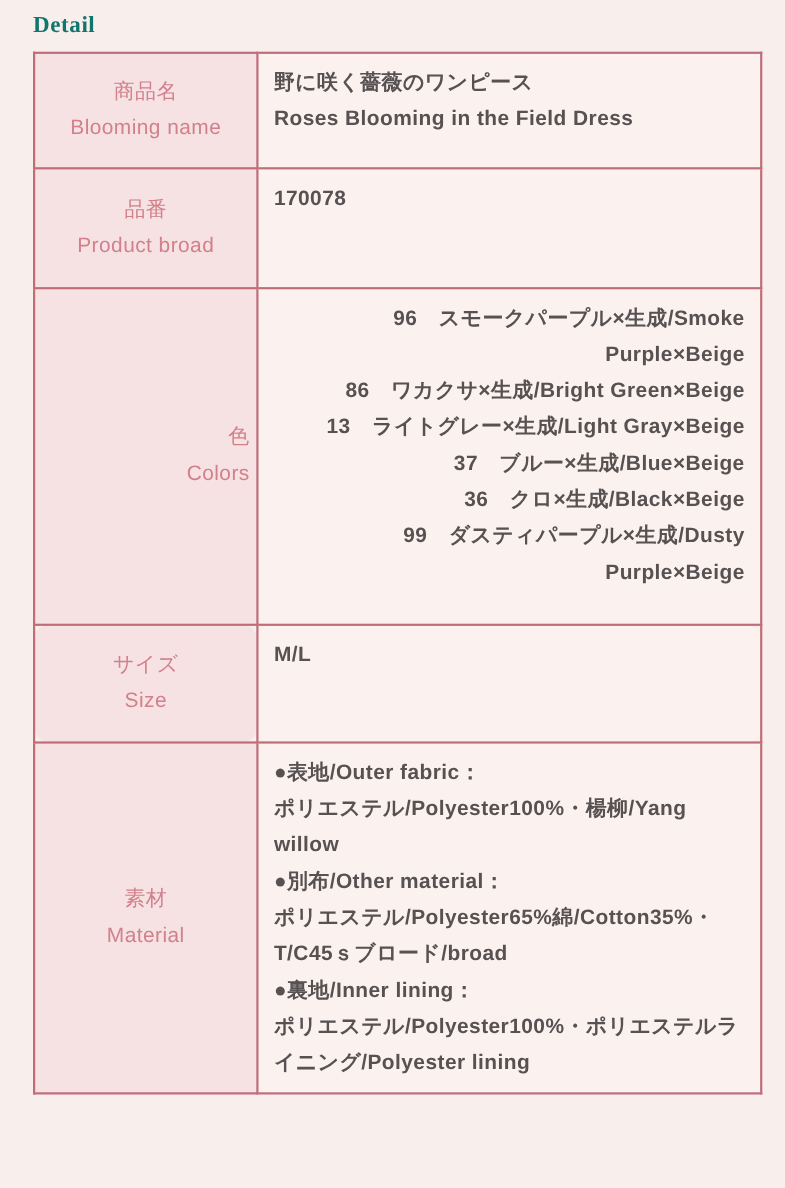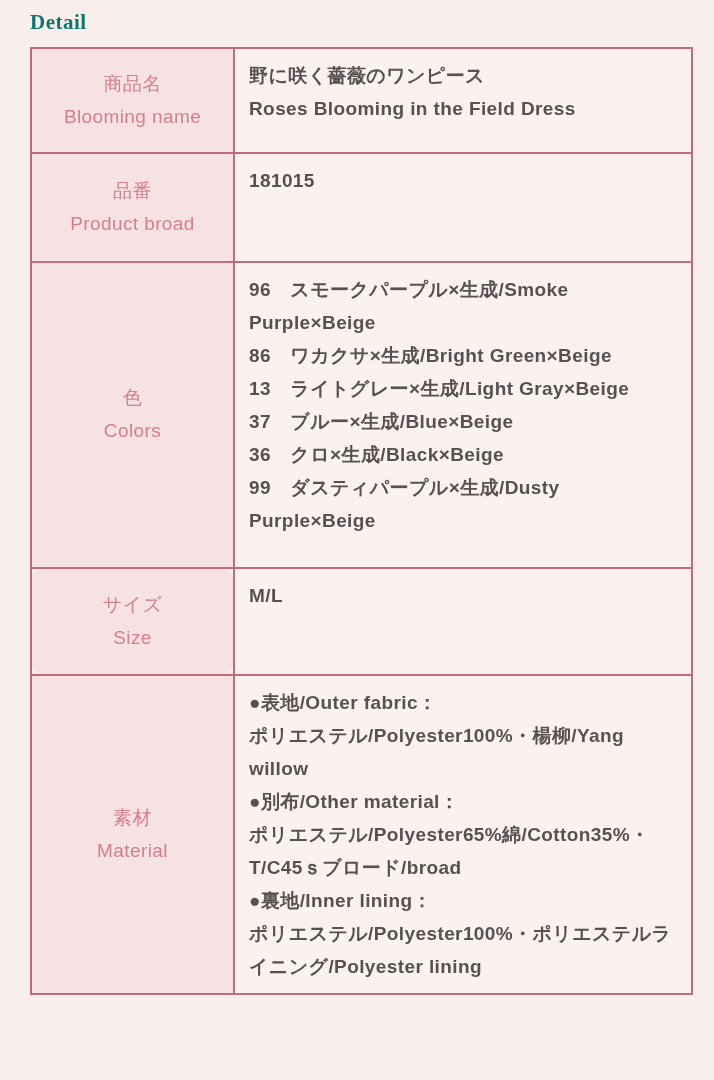--- a/index.html
+++ b/index.html
@@ -50,21 +50,21 @@
     background: #fbf2f0;
     color: #575152;
     vertical-align: top;
     text-align: left;
     padding: 10px 14px 10px 14px;
     line-height: 1.74;
   }
   
   .detail-table tr:nth-child(1) > * { height: 83px; margin-left: 12px; }
   .detail-table tr:nth-child(2) > * { height: 87px; }
-  .detail-table tr:nth-child(3) > * { height: 284px; }
+  .detail-table tr:nth-child(3) > * { height: 284px; text-align: right; }
   .detail-table tr:nth-child(4) > * { height: 85px; border-radius: 14px; }
   .detail-table tr:nth-child(5) > * { height: 86px; }
   .detail-table tr:nth-child(6) > * { height: 313px; }
   .detail-table tr:nth-child(7) > * { height: 110px; }
   .label-ja, .label-en { display: block; }
   .value-line { display: block; font-weight: bold; }
 </style>
 </head>
 <body>
 
@@ -83,21 +83,21 @@
             <div class="value-line">Roses Blooming in the Field Dress</div>
           </td>
   </tr>
 
   <tr>
     <th>
       <span class="label-ja">品番</span>
       <span class="label-en">Product broad</span>
     </th>
     <td class="value-cell">
-            <div class="value-line">181015</div>
+            <div class="value-line">170078</div>
           </td>
   </tr>
 
   <tr>
     <th>
       <span class="label-ja">色</span>
       <span class="label-en">Colors</span>
     </th>
     <td class="value-cell">
             <div class="value-line">96　スモークパープル×生成/Smoke Purple×Beige</div>

